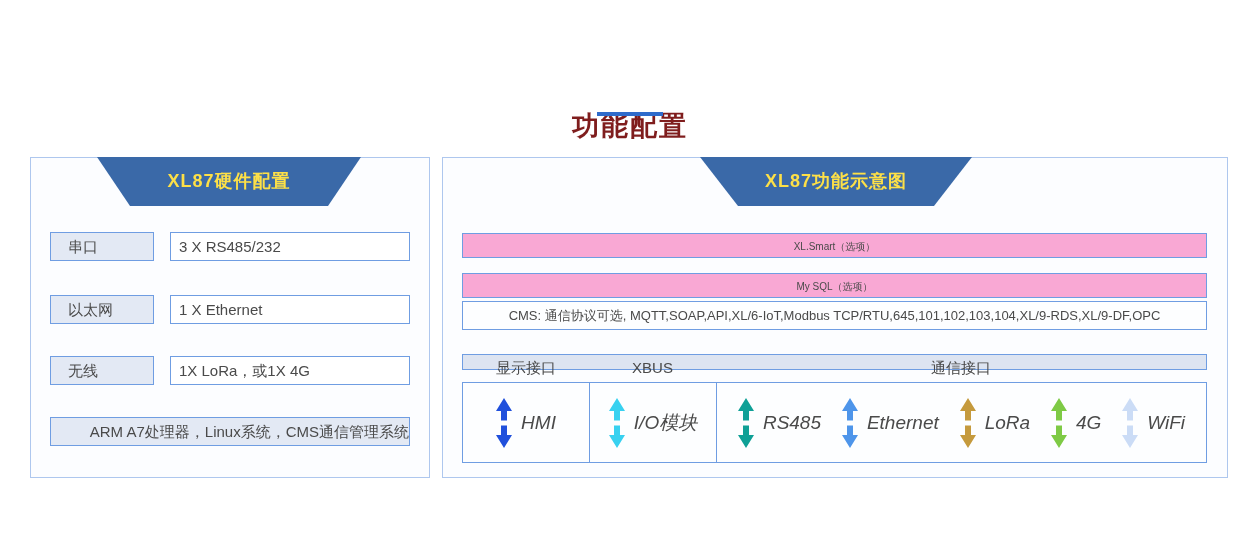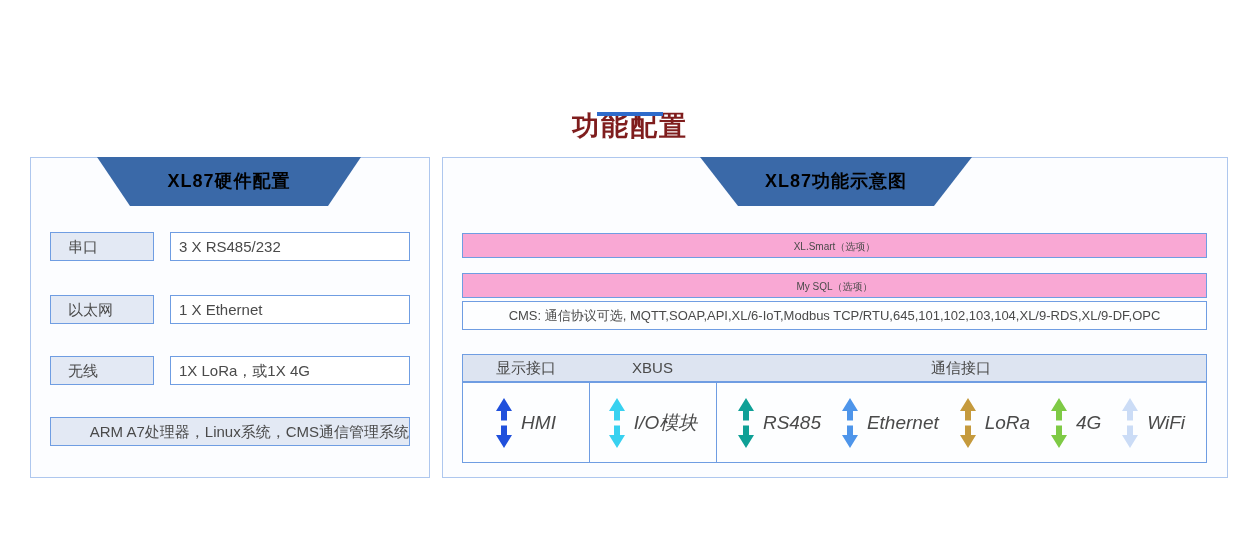--- a/index.html
+++ b/index.html
@@ -16,21 +16,21 @@
     position:absolute;top:112px;left:50%;margin-left:-33px;
     width:66px;height:4px;background:#2e6bcb;
   }
   .panel{
     position:absolute;top:157px;height:321px;background:#fcfdff;
     border:1px solid #aec7ee;box-sizing:border-box;
   }
   #left-panel{left:30px;width:400px;}
   #right-panel{left:442px;width:786px;}
   .trap{
-    position:absolute;top:-1px;height:49px;background:#3a69a8;color:#000000;
+    position:absolute;top:-1px;height:49px;background:#3a69a8;color:#fde047;
     font-size:18px;font-weight:700;line-height:49px;text-align:center;
     letter-spacing:1px;
   }
   #left-panel .trap{left:66px;width:264px;clip-path:polygon(0 0,100% 0,calc(100% - 33px) 100%,33px 100%);}
   #right-panel .trap{left:257px;width:272px;clip-path:polygon(0 0,100% 0,calc(100% - 38px) 100%,38px 100%);}
 
   
   .hw-row{position:absolute;left:19px;width:360px;height:29px;}
   .hw-label{
     position:absolute;left:0;top:0;width:104px;height:29px;box-sizing:border-box;
@@ -49,21 +49,21 @@
   }
   
   .opt-bar{
     position:absolute;left:19px;width:745px;height:25px;box-sizing:border-box;
     border:1px solid #6f9de2;background:#f9a8d4;text-align:center;
     font-size:10px;line-height:26px;
   }
   #cms-bar{top:143px;height:29px;background:#fdfeff;font-size:13px;line-height:27px;}
   
   .tbl-header{
-    position:absolute;left:19px;top:196px;width:745px;height:28px;box-sizing:border-box;
+    position:absolute;left:19px;top:196px;width:745px;height:16px;box-sizing:border-box;
     border:1px solid #6f9de2;background:#dde4f1;
   }
   .tbl-header span{
     position:absolute;top:0;line-height:26px;font-size:15px;text-align:center;
   }
   .th-1{left:0;width:126px;}
   .th-2{left:126px;width:127px;}
   .th-3{left:253px;width:490px;}
   .tbl-body{
     position:absolute;left:19px;top:224px;width:745px;height:81px;box-sizing:border-box;

